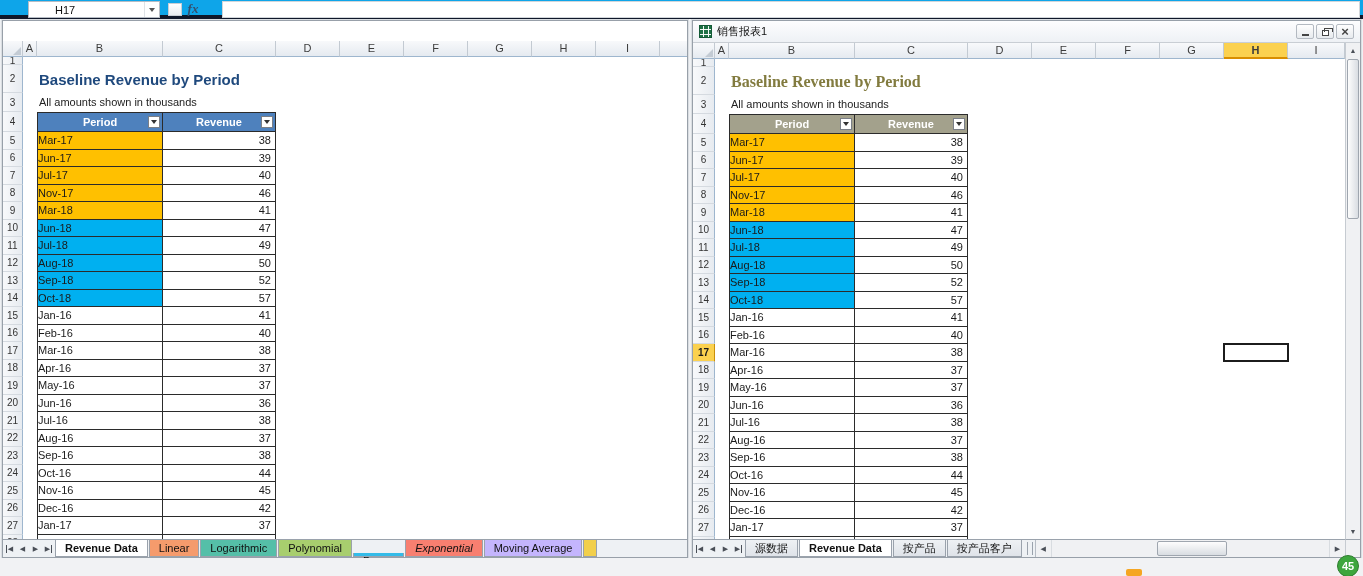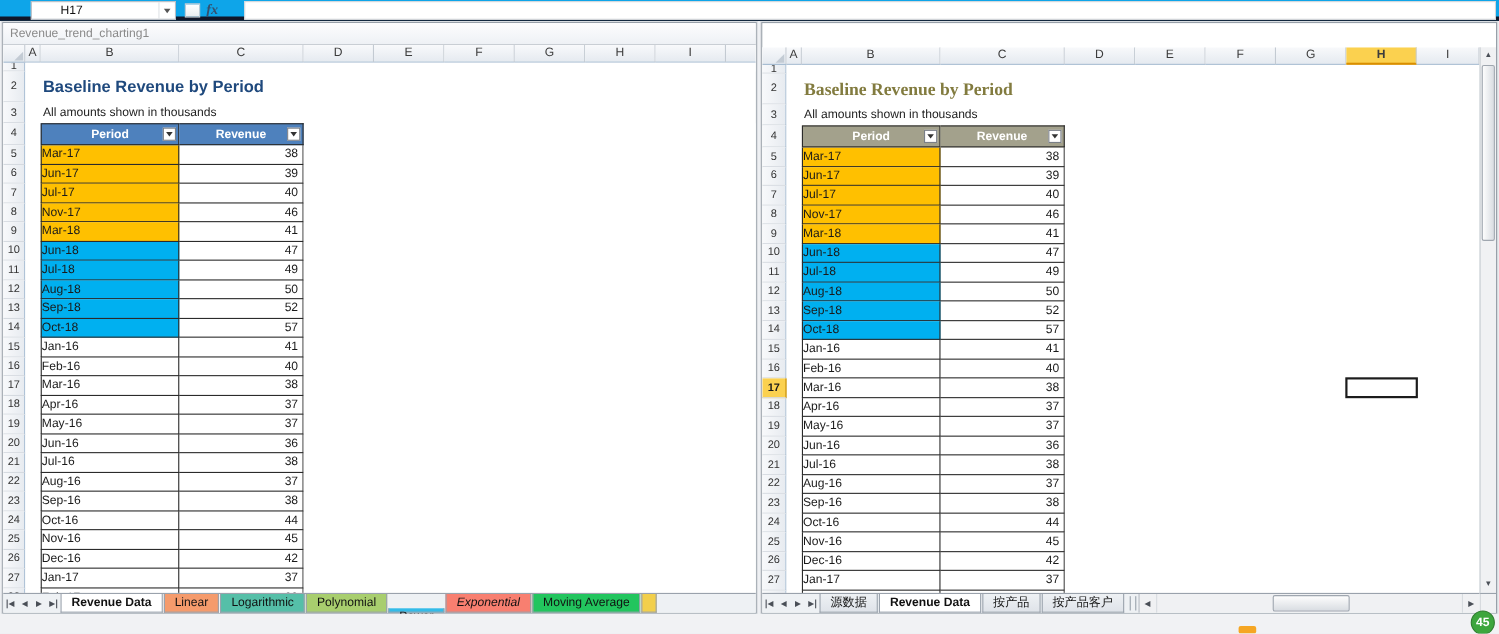--- a/index.html
+++ b/index.html
@@ -119,23 +119,20 @@
     <span class="nb-dd">
         <span class="tri-d"></span>
       </span>
   </div>
   <div class="fb-div"></div>
   <div class="fx">fx</div>
   <div class="fb-input"></div>
 </div>
 
 <div class="window" id="win-left">
-  <div class="titlebar">
-    <span>Revenue_trend_charting1</span>
-  </div>
 
   <div class="grid">
     <div class="colhead">
       <div class="ch corner">
           <span class="corner-tri"></span>
         </div>
       <div class="ch cA">A</div>
       <div class="ch cB">B</div>
       <div class="ch cC">C</div>
       <div class="ch cS">D</div>
@@ -383,27 +380,42 @@
         <div class="stab" style="background: rgb(245, 155, 108);">Linear</div>
 
         <div class="stab" style="background: rgb(85, 191, 168);">Logarithmic</div>
 
         <div class="stab" style="background: rgb(168, 206, 110);">Polynomial</div>
 
         <div class="stab" style="background: rgb(51, 187, 232); margin-top: 13px;">Power</div>
 
         <div class="stab" style="background: rgb(248, 127, 112); font-style: italic;">Exponential</div>
 
-        <div class="stab" style="background: #22c55e;">Moving Average</div>
+        <div class="stab" style="background: #c4b5fd;">Moving Average</div>
       </div>
     <div class="stab partial"></div>
   </div>
 </div>
 
 <div class="window" id="win-right">
+  <div class="titlebar">
+    <span class="doc-icon"></span>
+    <span>销售报表1</span>
+    <span class="win-controls">
+      <span class="wbtn">
+          <span class="ic-min"></span>
+        </span>
+      <span class="wbtn">
+          <span class="ic-restore"></span>
+        </span>
+      <span class="wbtn">
+          <span class="ic-close"></span>
+        </span>
+    </span>
+  </div>
 
   <div class="grid" style="position:absolute">
     <div class="colhead">
       <div class="ch corner">
           <span class="corner-tri"></span>
         </div>
       <div class="ch cA">A</div>
       <div class="ch cB">B</div>
       <div class="ch cC">C</div>
       <div class="ch cS">D</div>

